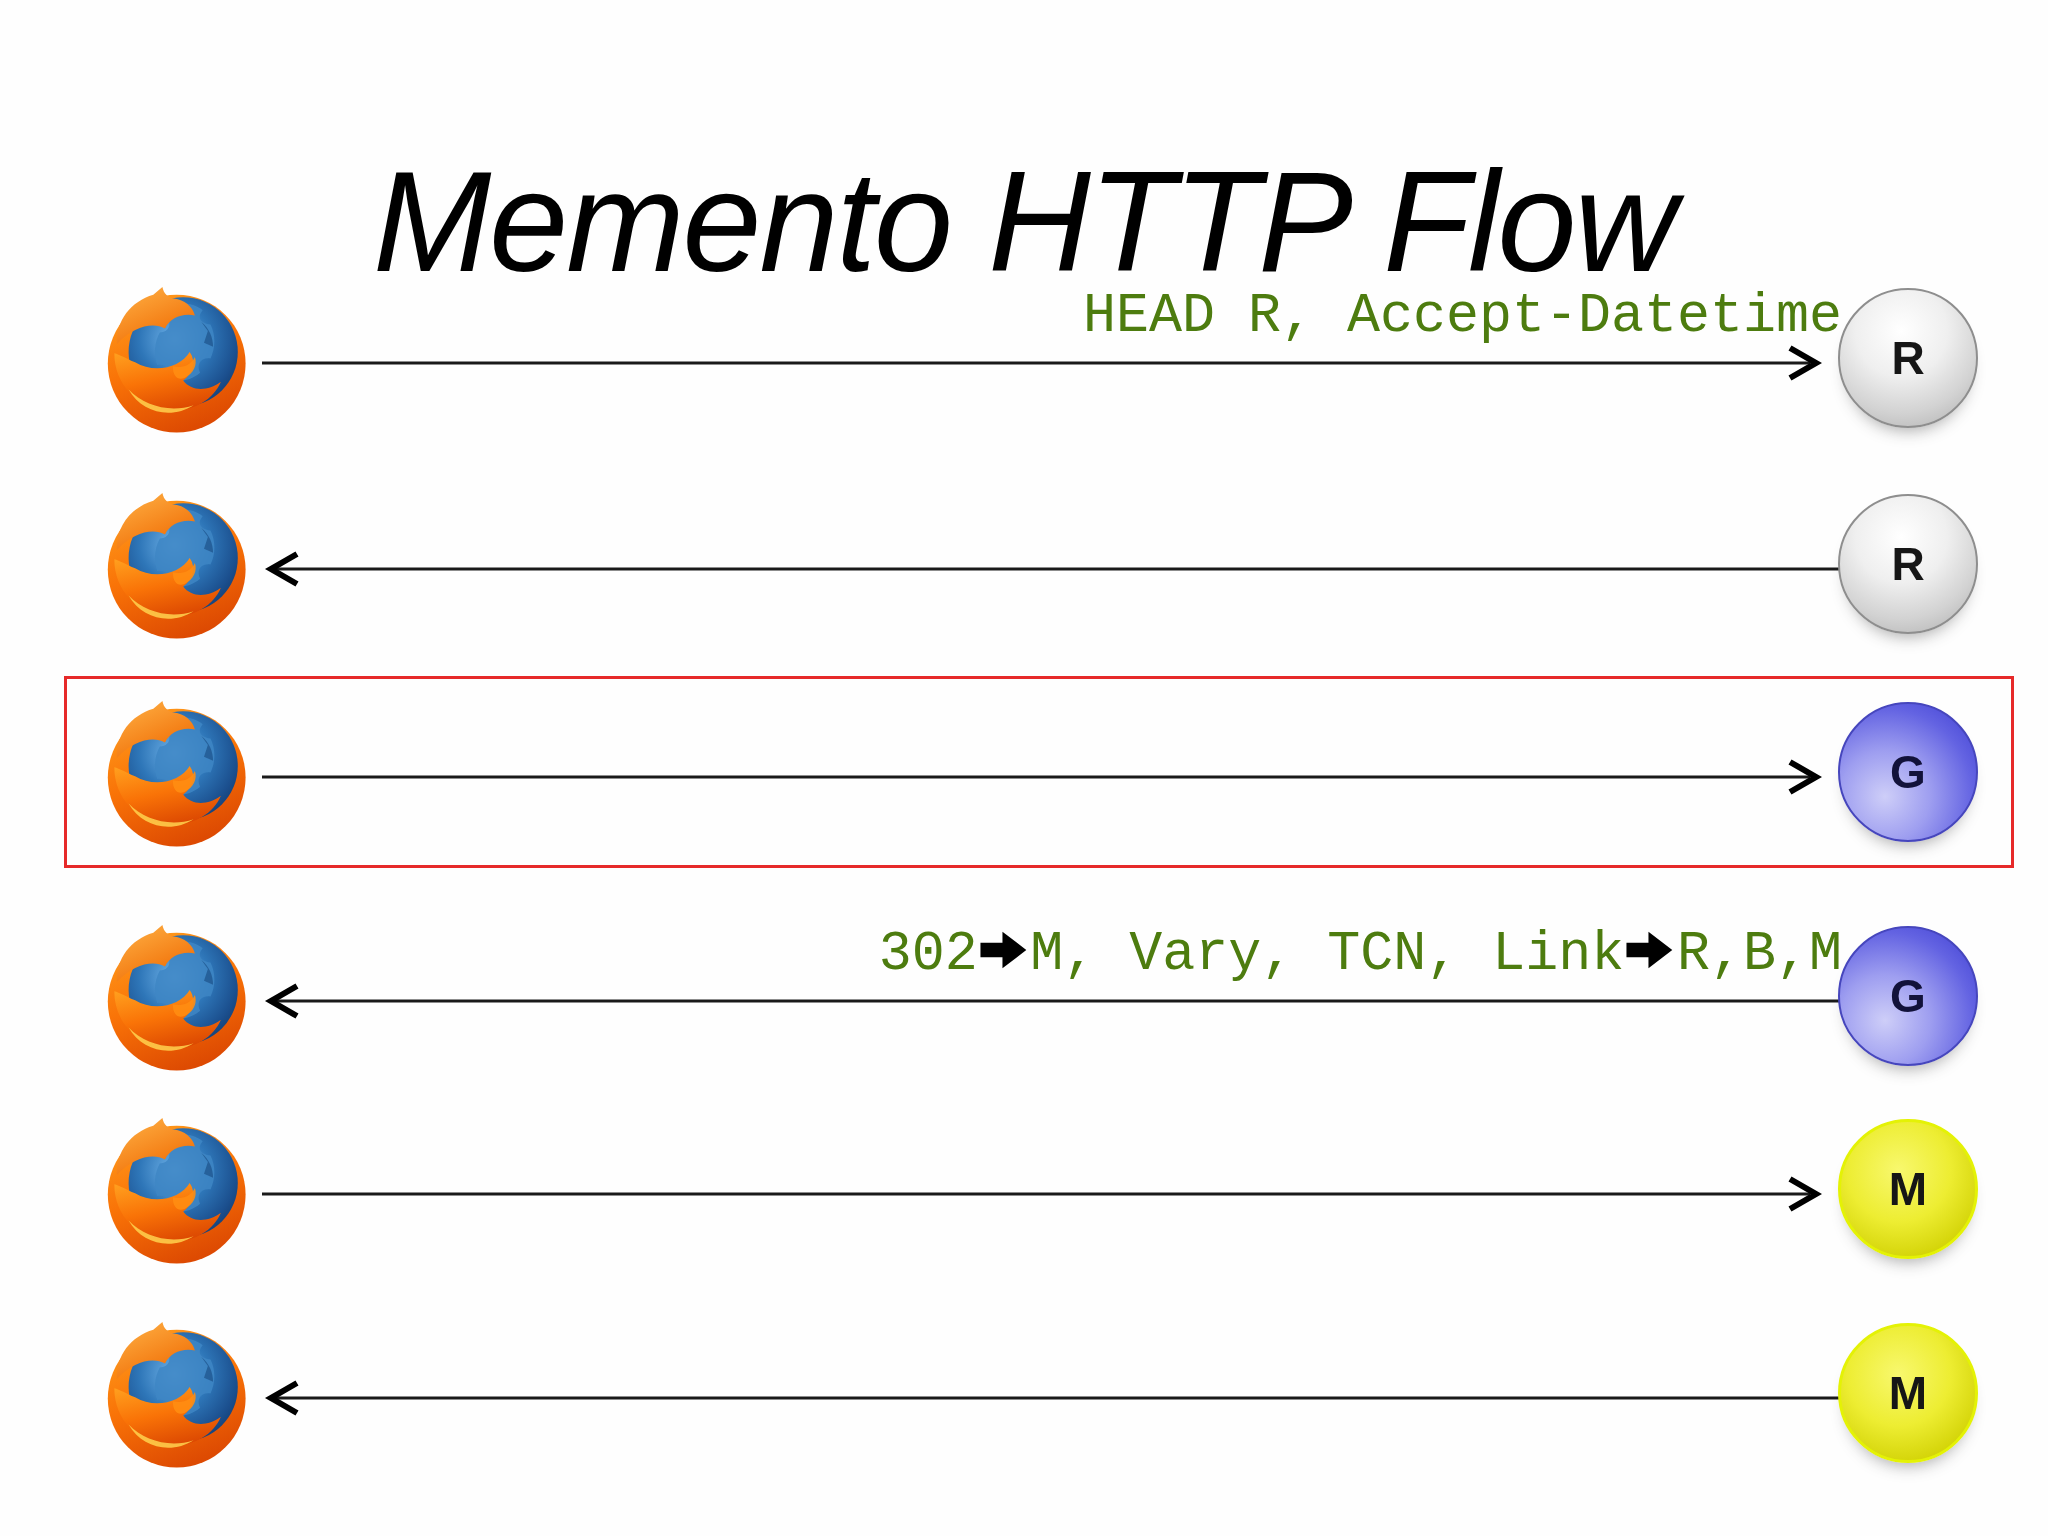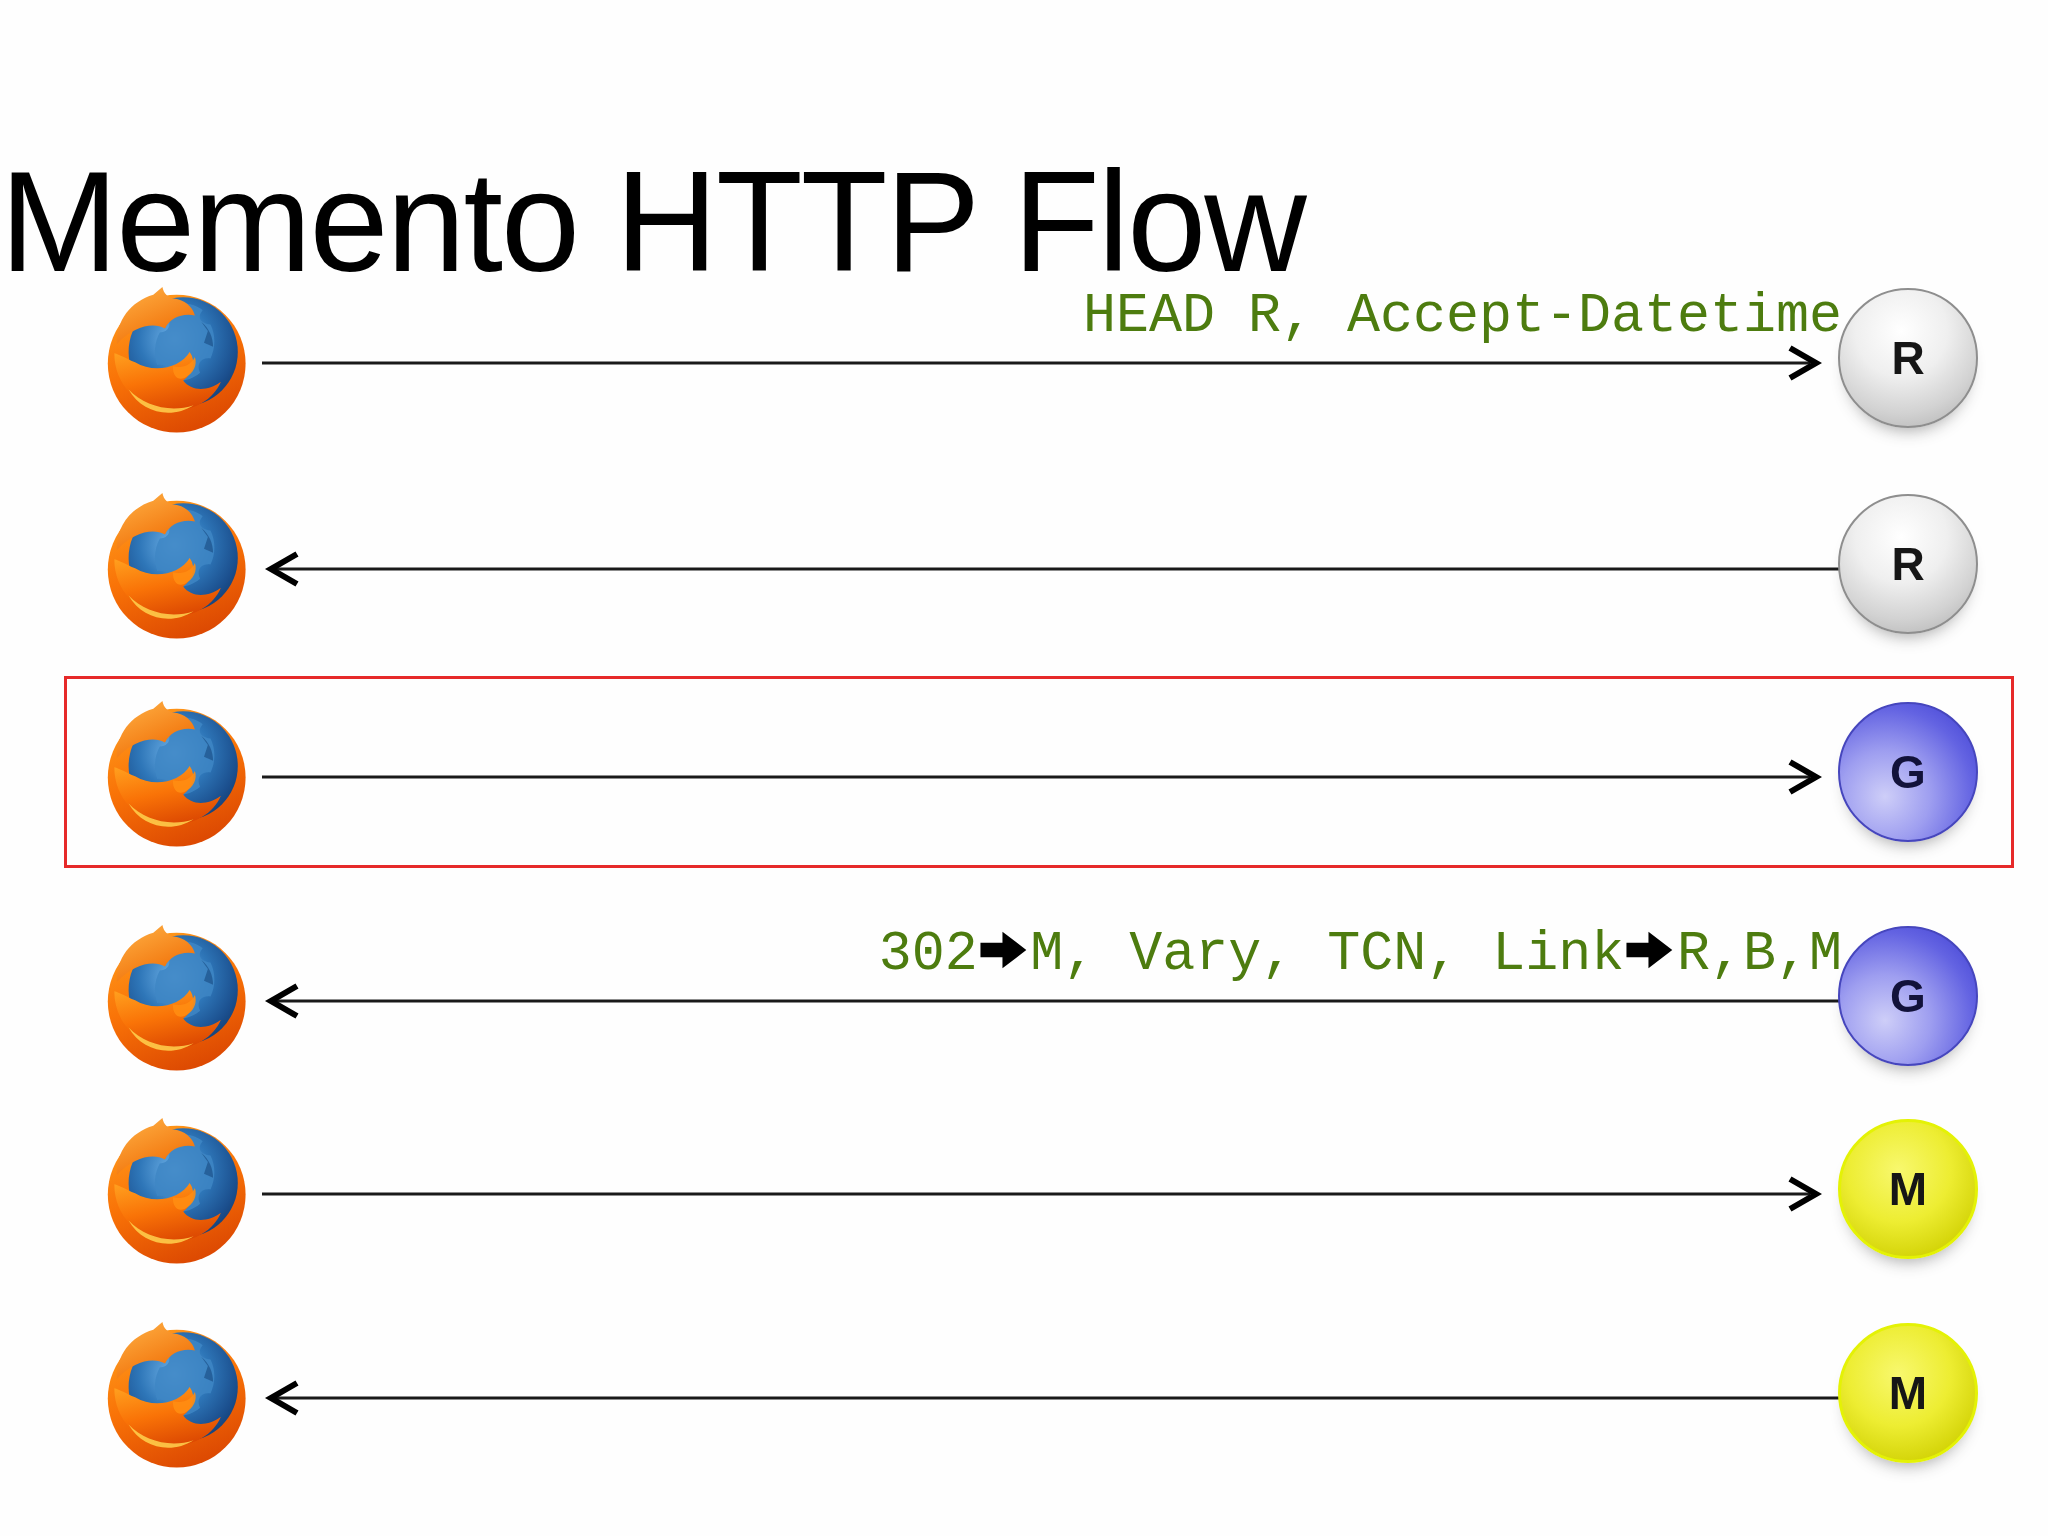--- a/index.html
+++ b/index.html
@@ -1,19 +1,19 @@
 <!DOCTYPE html>
 <html><head>
 <meta charset="utf-8">
 <style>
   html,body{margin:0;padding:0;background:#ffffff;}
   .stage{position:relative;width:2048px;height:1536px;background:#fefefe;overflow:hidden;
          font-family:"Liberation Sans",sans-serif;}
-  .title{position:absolute;top:52px;left:0;width:100%;
-         font-size:142px;font-weight:400;color:#000;letter-spacing:-2px;line-height:1.05;}
+  .title{position:absolute;top:52px;left:0;width:100%;text-align:center;
+         font-size:142px;font-weight:400;color:#000;letter-spacing:-2px;line-height:1.05;font-style:italic;}
   .row{position:absolute;inset:0;pointer-events:none;}
   .ff{position:absolute;left:100px;top:calc(var(--cy) - 80px);width:156px;height:156px;}
   .msg{position:absolute;left:262px;top:calc(var(--cy) - 77px);width:1580px;height:62px;
        line-height:62px;text-align:right;white-space:nowrap;
        font-family:"Liberation Mono","DejaVu Sans Mono",monospace;
        font-size:55px;color:#4d7c0f;}
   .harrow svg{height:.80em;width:.92em;vertical-align:-0.05em;fill:#000;margin:0 1px;}
   .wire{position:absolute;left:262px;top:calc(var(--cy) - 24px);width:1580px;height:48px;}
   .wire line{stroke:#1a1a1a;stroke-width:3;}
   .wire .head{fill:none;stroke:#000;stroke-width:6;stroke-linejoin:miter;}

